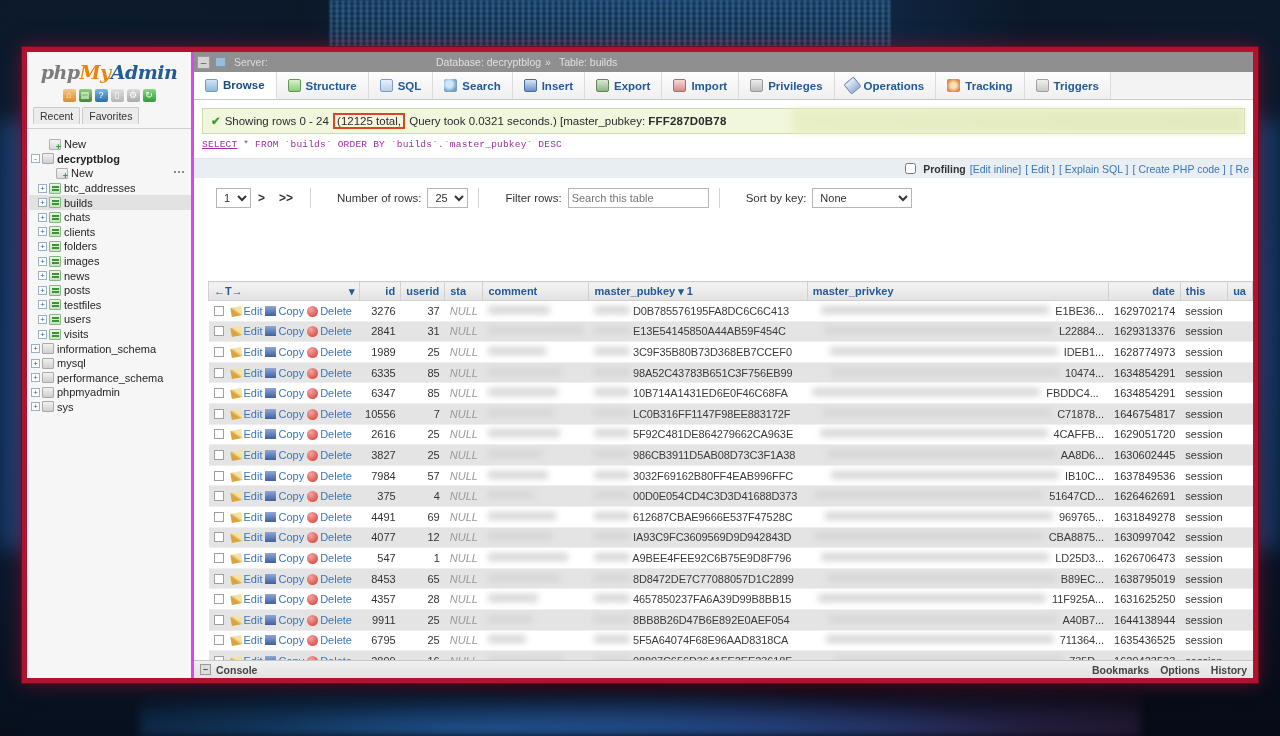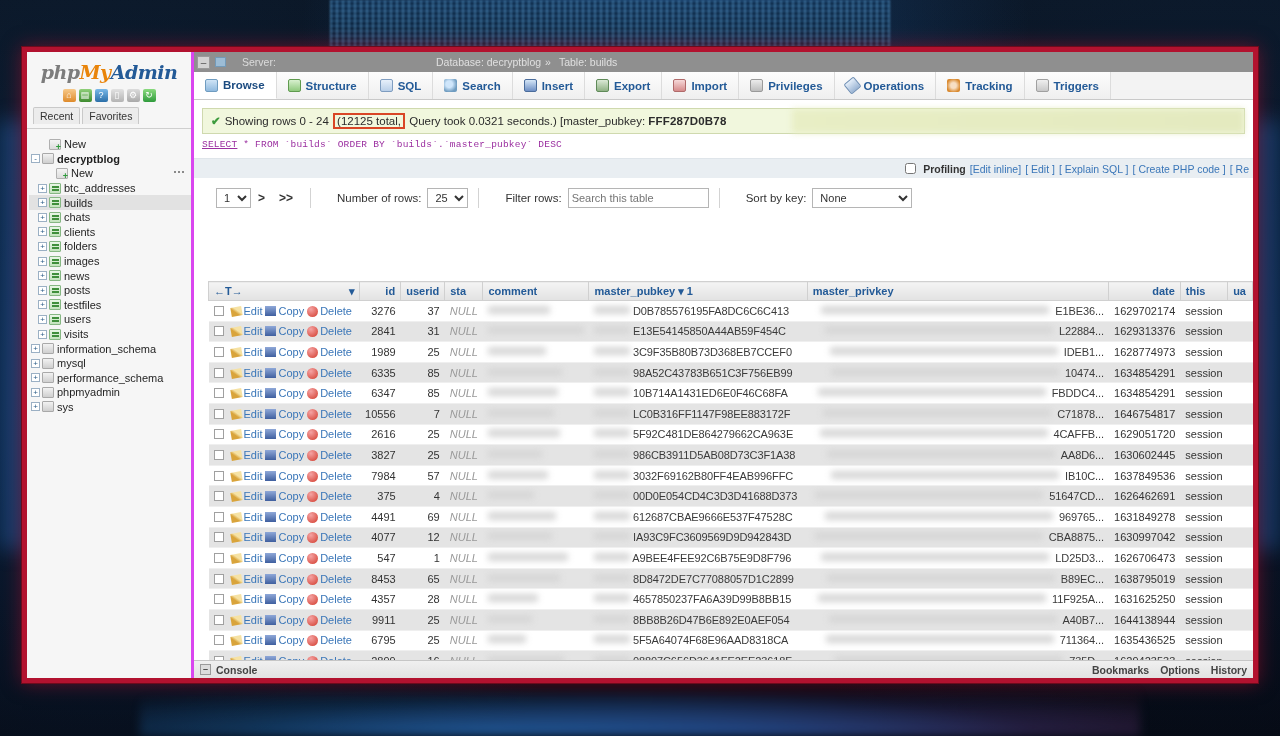--- a/index.html
+++ b/index.html
@@ -118,21 +118,21 @@
 
   
   #topbar {
     height:20px; background:#8f8f8f; display:flex; align-items:center;
     font-size:10.5px; color:#e8e8e8; position:relative;
   }
   #topbar .minus {
     width:13px; height:13px; margin:0 5px 0 3px; background:#d3d3d3; border:1px solid #9a9a9a;
     color:#555; text-align:center; line-height:11px; font-size:10px;
   }
-  #topbar .crumb { display:flex; align-items:center; gap:16px; opacity:.85; }
+  #topbar .crumb { display:flex; align-items:center; gap:8px; opacity:.85; }
   #topbar .crumb .sq { width:11px; height:10px; background:#9fc4e2; border:1px solid #6f9cc0; }
   #topbar .crumb2 { position:absolute; left:242px; display:flex; align-items:center; gap:4px; opacity:.9; }
 
   
   #tabs { height:28px; background:#f3f3f3; border-bottom:1px solid #c9c9c9; display:flex; align-items:stretch; }
   .tab {
     display:flex; align-items:center; gap:5px; padding:0 11px;
     font-size:11.5px; font-weight:bold; color:#235a97; border-right:1px solid #dcdcdc;
     background:linear-gradient(#fdfdfd,#efefef); cursor:default; white-space:nowrap;
   }
@@ -569,21 +569,21 @@
                 <td class="">session</td>
                 <td></td>
               </tr>
               <tr class="odd">
                 <td class="acts"><span class="chk"></span><span class="pencil"></span><a href="#">Edit</a><span class="cpy"></span><a href="#">Copy</a><span class="del"></span><a href="#">Delete</a></td>
                 <td class="num">6347</td>
                 <td class="num">85</td>
                 <td class="nul">NULL</td>
                 <td><span class="blur" style="width: 70px;"></span></td>
                 <td class="mono"><span class="blur" style="width: 36px;"></span><span> 10B714A1431ED6E0F46C68FA</span></td>
-                <td class="mono" style="text-align: right; margin-top: 33px;"><span class="blur" style="width: 228px; margin-right: 6px;"></span><span>FBDDC4...</span></td>
+                <td class="mono" style=" margin-top: 33px;"><span class="blur" style="width: 228px; margin-right: 6px;"></span><span>FBDDC4...</span></td>
                 <td class="num">1634854291</td>
                 <td class="">session</td>
                 <td></td>
               </tr>
               <tr class="even">
                 <td class="acts"><span class="chk"></span><span class="pencil"></span><a href="#">Edit</a><span class="cpy"></span><a href="#">Copy</a><span class="del"></span><a href="#">Delete</a></td>
                 <td class="num">10556</td>
                 <td class="num">7</td>
                 <td class="nul">NULL</td>
                 <td><span class="blur" style="width: 66px;"></span></td>

